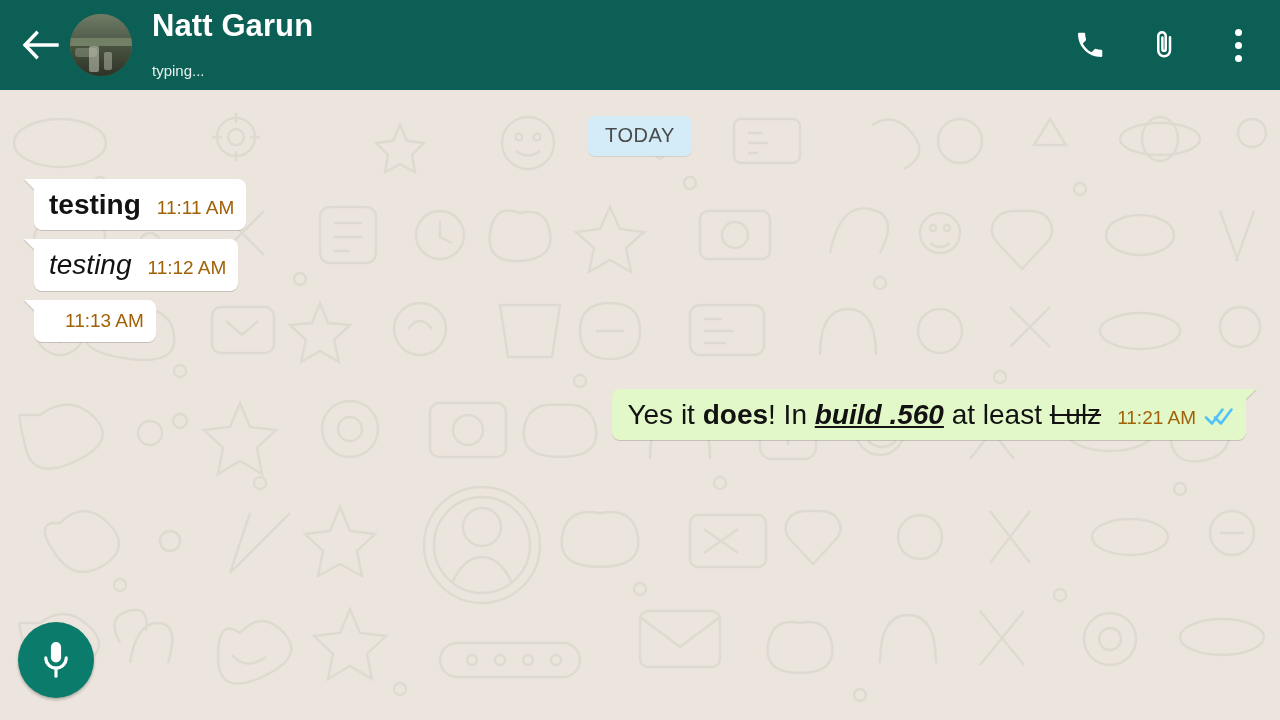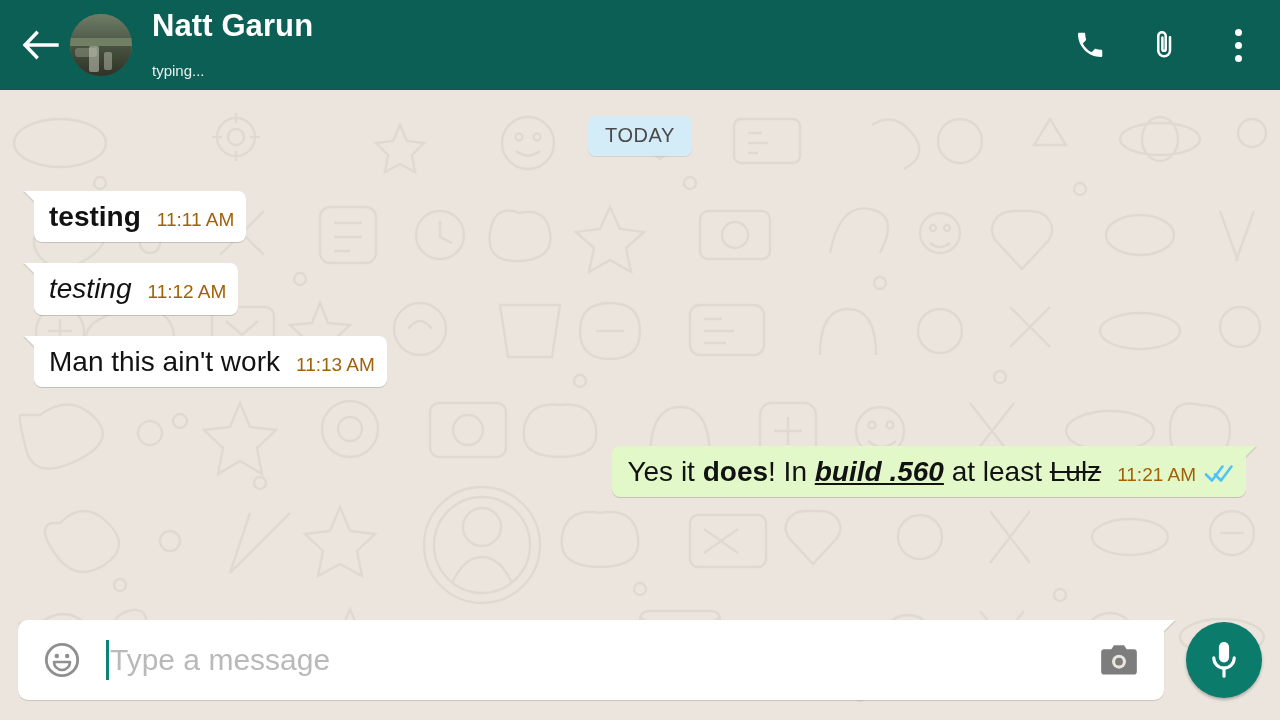--- a/index.html
+++ b/index.html
@@ -61,21 +61,21 @@
     width:1280px; height:617px;
     background:#ece5dd;
     overflow:hidden;
   }
   .wallpaper { position:absolute; inset:0; opacity:.5; }
 
   
   .messages {
     position:absolute; inset:0;
     padding:13px 24px 0 24px;
-    display:flex; flex-direction:column;gap:12px;
+    display:flex; flex-direction:column;
   }
   .day-row { display:flex; justify-content:center; margin-bottom:23px; }
   .day-pill {
     background:#d3ecf7; color:#4a4a4a;
     font-size:20px; letter-spacing:.6px;
     padding:8px 17px 9px; border-radius:7px;
     box-shadow:0 1px 0.5px rgba(0,0,0,.09);
   }
 
   .row { display:flex; margin-bottom:9px; }
@@ -364,21 +364,20 @@
       <div class="bubble in">
         <span class="msg-text i">testing</span>
         <span class="msg-meta">
           <span class="msg-time">11:12 AM</span>
         </span>
       </div>
     </div>
 
     <div class="row in">
       <div class="bubble in">
-        <span class="msg-text">Man this ain't work</span>
         <span class="msg-meta">
           <span class="msg-time">11:13 AM</span>
         </span>
       </div>
     </div>
 
     <div class="row out" style="margin-top:38px;">
       <div class="bubble out">
         <span class="msg-text rt" id="rich-text"><span>Yes it </span><b>does</b><span>! In </span><em>build .560</em><span> at least </span><s>Lulz</s></span>
         <span class="msg-meta">
@@ -390,43 +389,20 @@
             </svg>
           </span>
         </span>
       </div>
     </div>
 
   </div>
 </div>
 
 <div class="composer">
-  <div class="input-bar">
-
-    <div class="emoji-btn">
-      <svg width="40" height="40" viewBox="0 0 24 24">
-        <circle cx="12" cy="12" r="9.4" fill="none" stroke="#8f8f8f" stroke-width="1.7"></circle>
-        <circle cx="8.9" cy="9.6" r="1.35" fill="#8f8f8f"></circle>
-        <circle cx="15.1" cy="9.6" r="1.35" fill="#8f8f8f"></circle>
-        <path d="M7.2 13.2h9.6a4.8 4.8 0 0 1-9.6 0z" fill="none" stroke="#8f8f8f" stroke-width="1.6" stroke-linejoin="round"></path>
-      </svg>
-    </div>
-
-    <div class="caret"></div>
-
-    <div class="placeholder">Type a message</div>
-
-    <div class="cam-btn">
-      <svg width="40" height="34" viewBox="0 0 24 20">
-        <path fill="#7d7d7d" d="M9 1.2h6l1.6 2.4H21c1 0 1.7.7 1.7 1.7V17c0 1-.7 1.7-1.7 1.7H3c-1 0-1.7-.7-1.7-1.7V5.3c0-1 .7-1.7 1.7-1.7h4.4z"></path>
-        <circle cx="12" cy="11" r="4.2" fill="#ece5dd"></circle>
-        <circle cx="12" cy="11" r="2.3" fill="#7d7d7d"></circle>
-      </svg>
-    </div>
-  </div>
 
   <div class="mic-btn">
     <svg width="36" height="42" viewBox="0 0 24 28">
       <rect x="8.6" y="2" width="6.8" height="13.6" rx="3.4" fill="#fff"></rect>
       <path d="M5.2 12.6a6.8 6.8 0 0 0 13.6 0" stroke="#fff" stroke-width="2.1" fill="none" stroke-linecap="round"></path>
       <path d="M12 19.4v5.4" stroke="#fff" stroke-width="2.1" stroke-linecap="round"></path>
     </svg>
   </div>
 </div>
 

